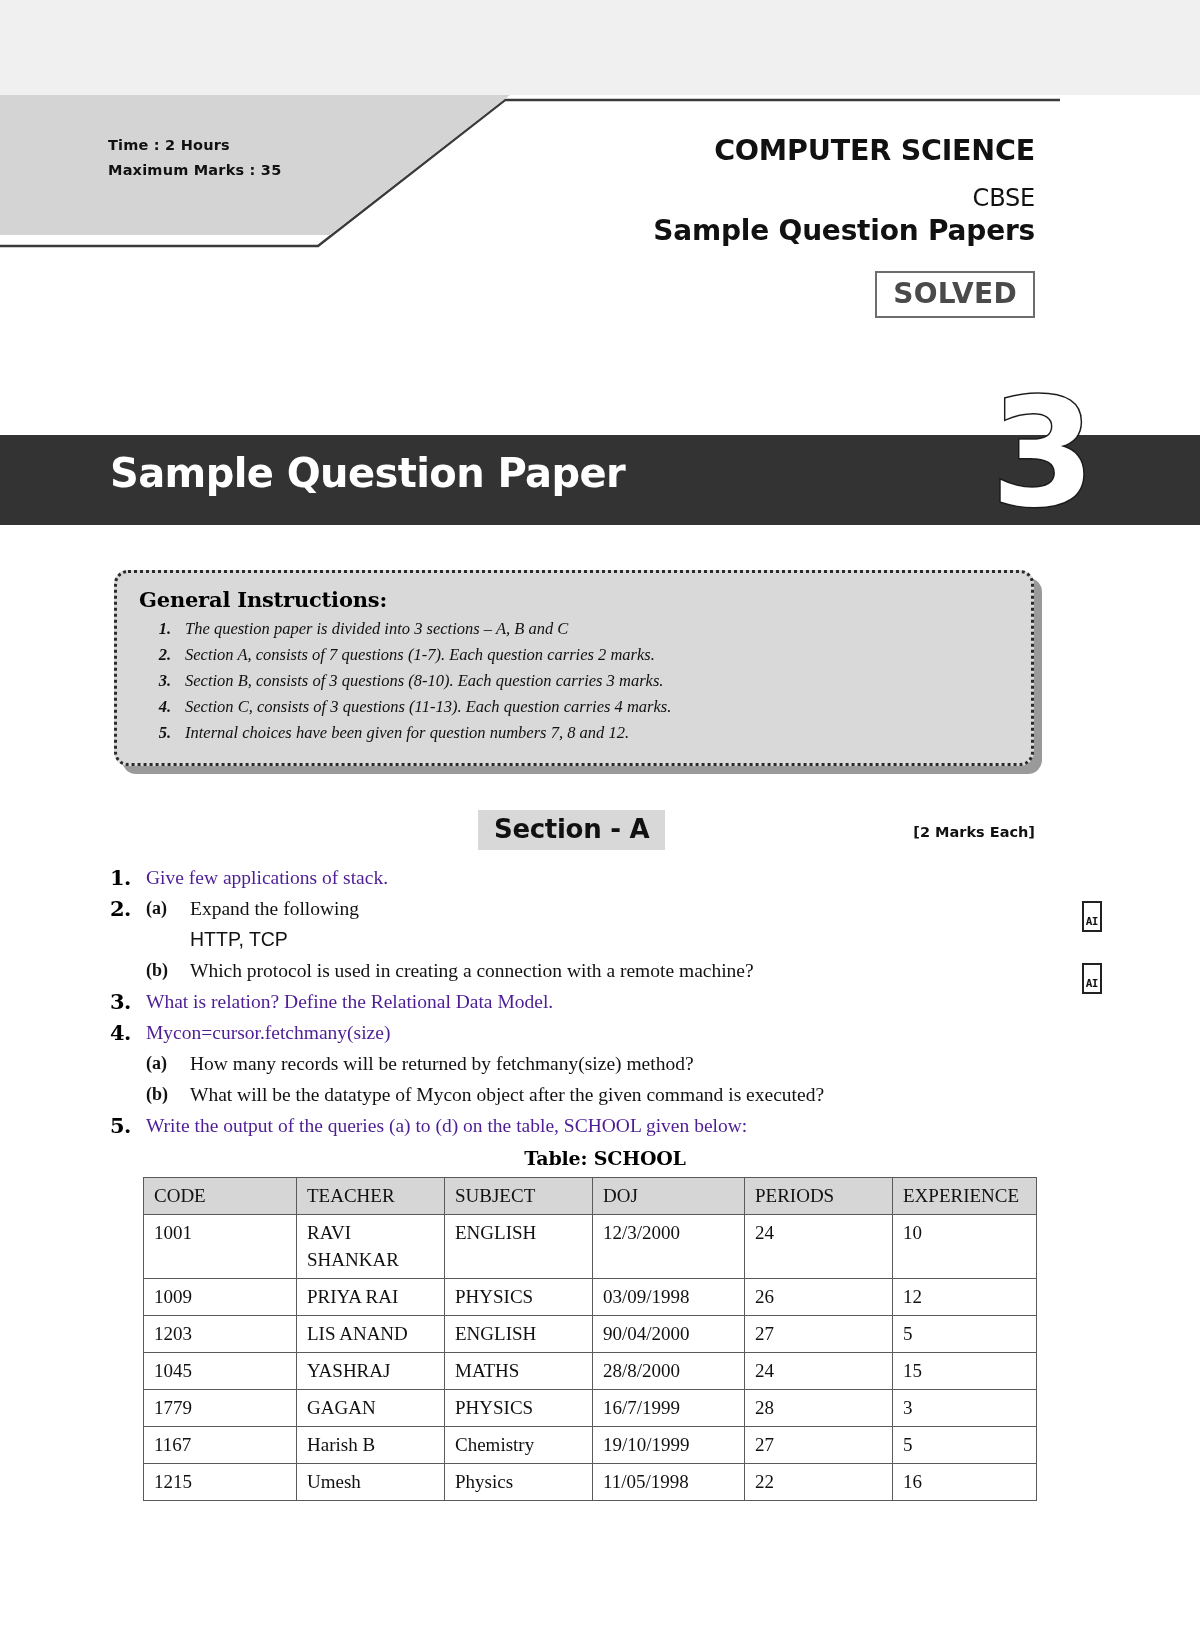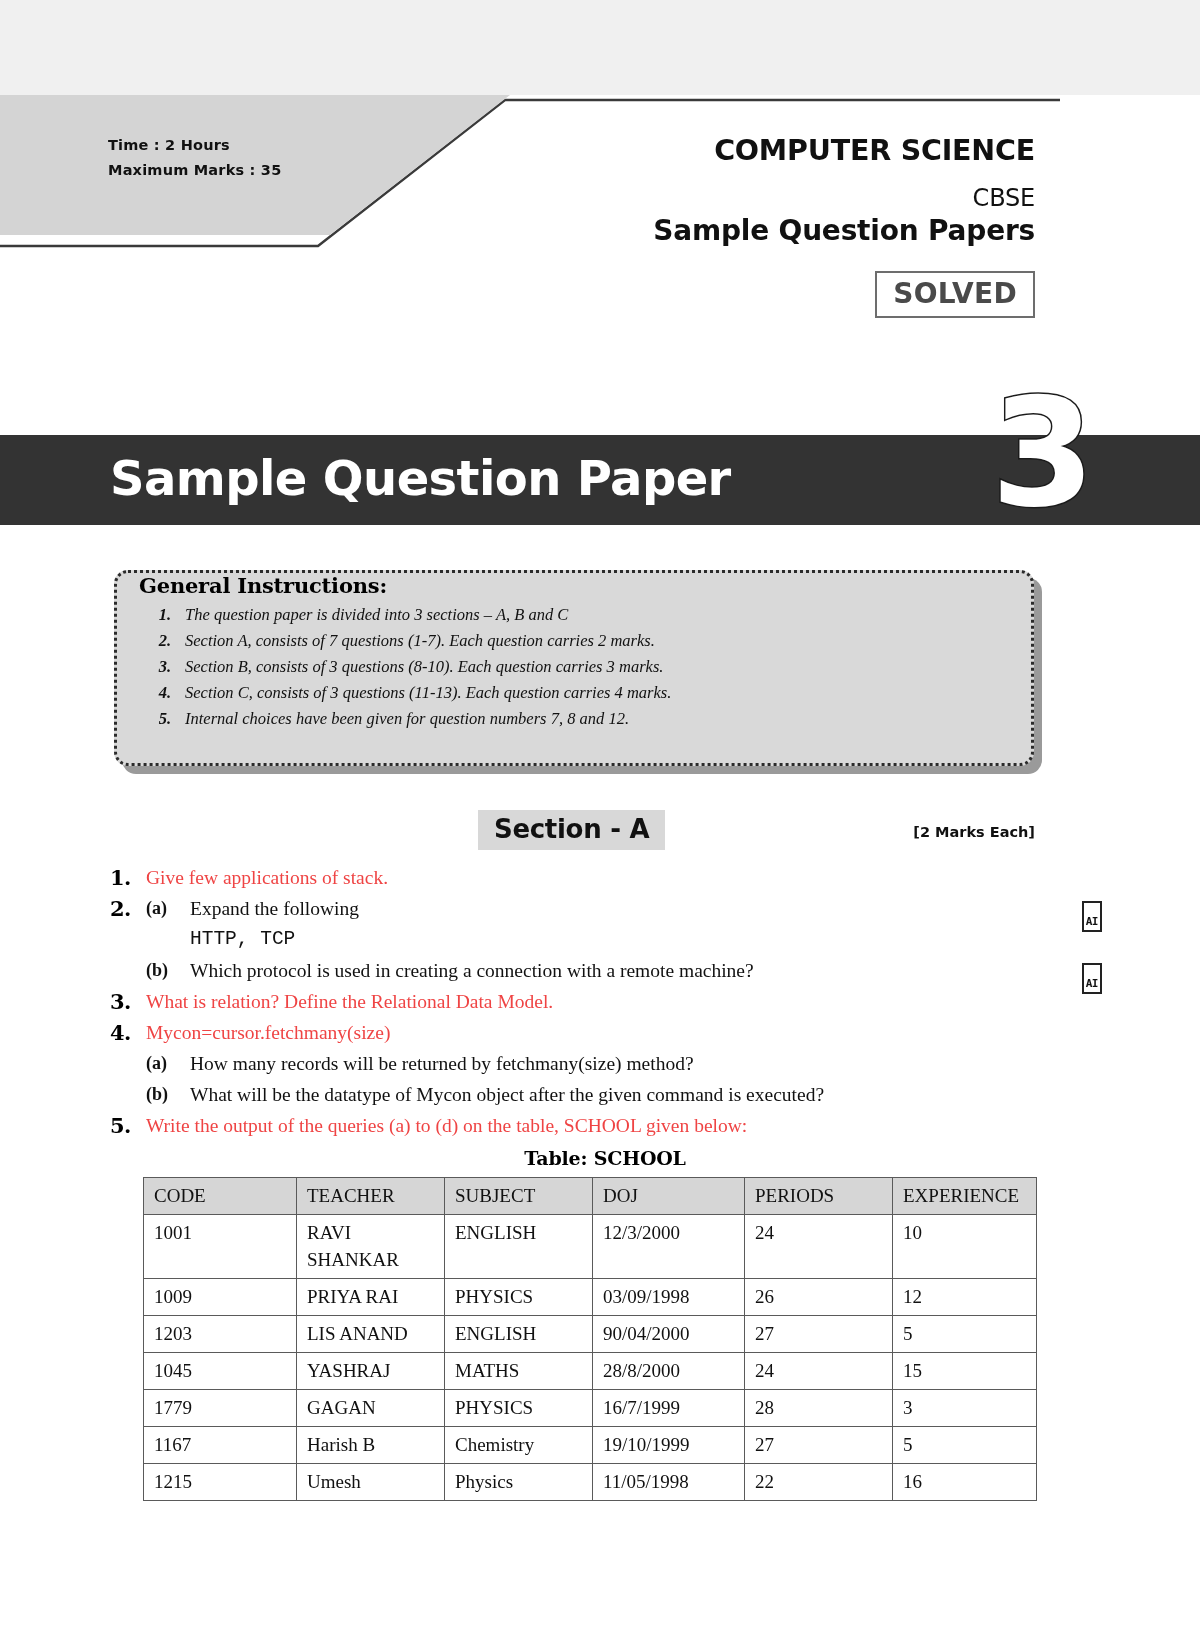--- a/index.html
+++ b/index.html
@@ -55,42 +55,42 @@
   }
 
   
   .title-bar {
     position:absolute; left:0; top:435px; width:1200px; height:90px;
     background:#333333;
   }
   .title-bar-text {
     position:absolute; left:110px; top:450px; z-index:4;
     font-family:"DejaVu Sans", sans-serif;
-    font-size:48px; font-weight:bold; color:#ffffff; letter-spacing:-0.6px;
+    font-size:40px; font-weight:bold; color:#ffffff; letter-spacing:-0.6px;
   }
   .paper-num {
     position:absolute; right:105px; top:378px; z-index:5;
     font-family:"DejaVu Sans", sans-serif;
     font-size:150px; font-weight:bold; color:#ffffff;
     line-height:150px;
     -webkit-text-stroke:3px #1b1b1b;
     paint-order: stroke fill;
   }
 
   
   .gi-shadow {
     position:absolute; left:122px; top:578px; width:920px; height:196px;
     background:#9a9a9a; border-radius:14px;
   }
   .gi-box {
     position:absolute; left:114px; top:570px; width:920px; height:196px;
     background:#d9d9d9;
     border:3px dotted #2b2b2b;
     border-radius:14px;
-    padding:0 20px 10px 22px;
+    padding:14px 20px 10px 22px;
   }
   .gi-title {
     font-family:"DejaVu Serif", serif;
     font-size:21px; font-weight:bold; color:#000; margin:0 0 4px 0;
     letter-spacing:-0.2px;
   }
   .gi-list { margin:0; padding:0; list-style:none; }
   .gi-list li {
     display:flex; align-items:flex-start;
     font-family:"Liberation Serif", serif;
@@ -122,36 +122,36 @@
   .q-row { display:flex; align-items:flex-start; }
   .q-num {
     flex:0 0 36px; width:36px;
     font-family:"DejaVu Serif", serif;
     font-weight:bold; font-size:21px; color:#000;
     line-height:31px; letter-spacing:-0.5px;
   }
   .q-body { flex:1 1 auto; }
   .q-text {
     font-family:"Liberation Serif", serif;
-    font-size:19.5px; color:#ef4444; line-height:31px;
+    font-size:19.5px; color:#4c1d95; line-height:31px;
   }
   .sub-row { display:flex; align-items:flex-start; }
   .sub-lbl {
     flex:0 0 44px; width:44px;
     font-family:"Liberation Serif", serif;
     font-weight:bold; font-size:18px; color:#111; line-height:31px;
   }
   .sub-txt {
     flex:1 1 auto;
     font-family:"Liberation Serif", serif;
     font-size:19.5px; color:#111; line-height:31px;
   }
   .indent-txt {
     padding-left:44px;
-    font-family:Liberation Mono, monospace;
+    font-family:Liberation Sans, sans-serif;
     font-size:19.5px; color:#111; line-height:31px;
   }
   .ai-badge {
     position:absolute; right:-2px;
     display:inline-block;
     border:2px solid #222; background:#fff;
     font-family:"DejaVu Sans Mono", monospace;
     font-size:11px; font-weight:bold; color:#111;
     padding:12px 2px 1px 2px; line-height:14px;
     letter-spacing:-0.5px;

